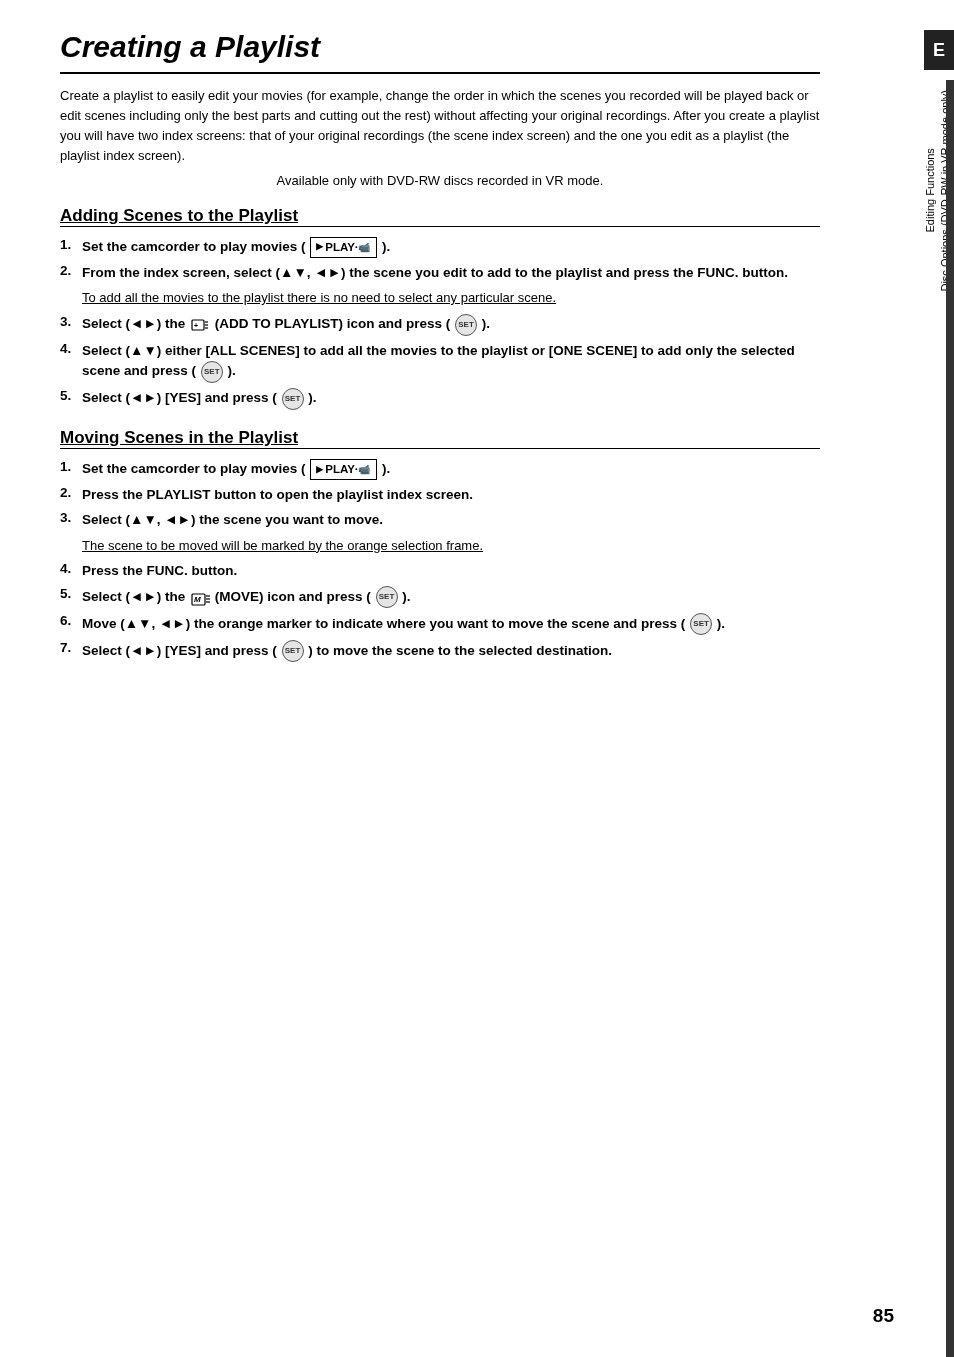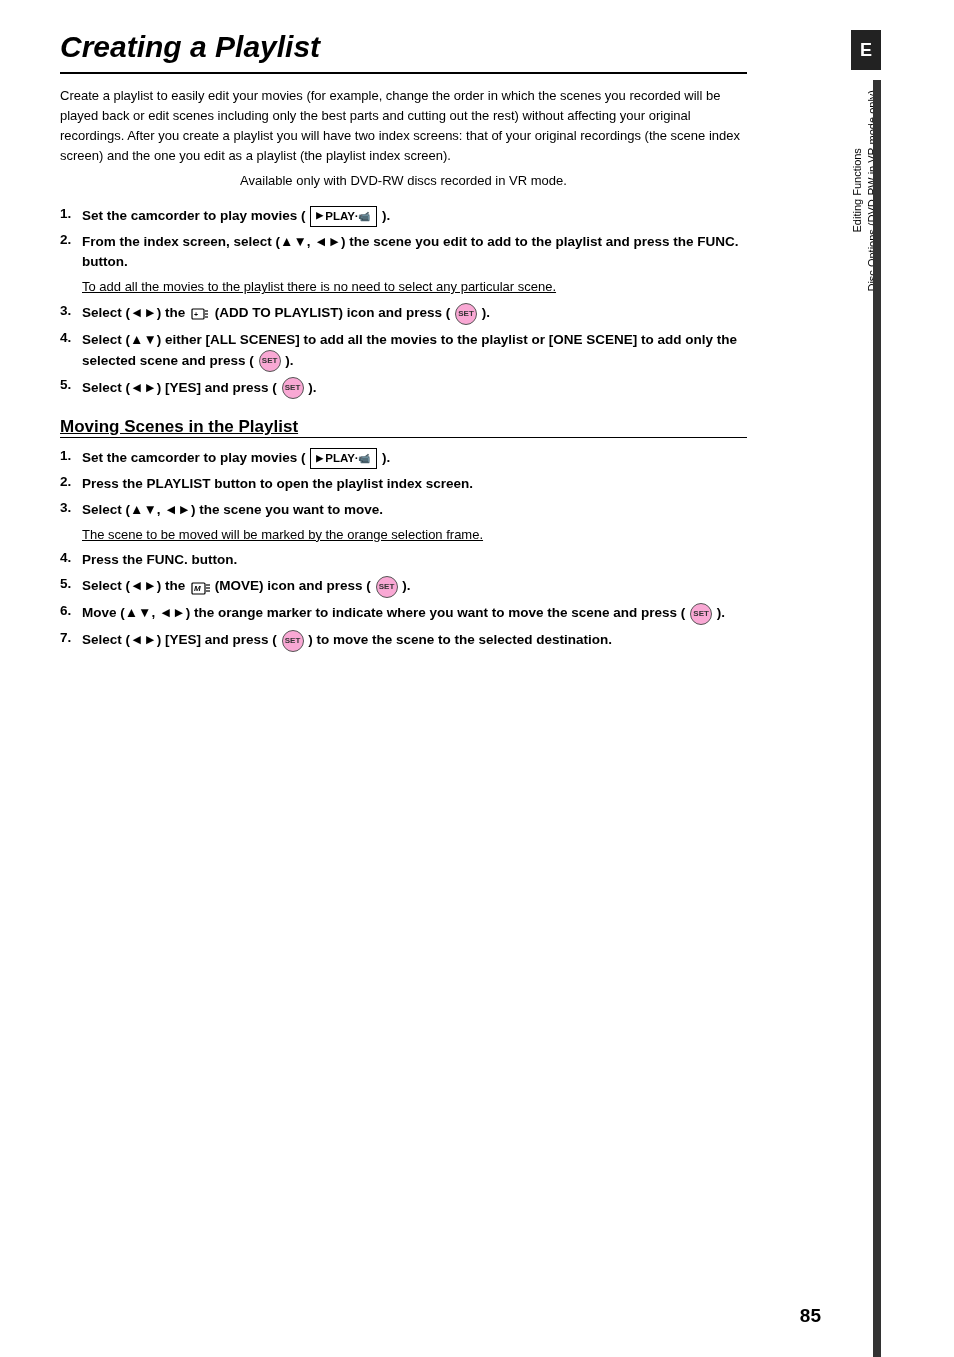--- a/index.html
+++ b/index.html
@@ -9,21 +9,21 @@
       font-size: 13.5px;
       color: #000;
       background: #fff;
       width: 954px;
       min-height: 1357px;
       position: relative;
     }
 
     .page-container {
       display: flex;
-      width: 881px;
+      width: 954px;
       min-height: 1357px;
       position: relative;
     }
 
     .main-content {
       flex: 1;
       padding: 30px 50px 30px 60px;
       max-width: 870px;
     }
 
@@ -152,21 +152,21 @@
       align-items: center;
       justify-content: center;
       border: 1.5px solid #555;
       border-radius: 50%;
       width: 22px;
       height: 22px;
       font-size: 9px;
       font-weight: normal;
       vertical-align: middle;
       margin: 0 1px;
-      background: #f9a8d4;
+      background: #e5e5e5;
       color: #333;
     }
 
     .set-label {
       font-size: 8px;
       font-weight: bold;
     }
 
     .playlist-icon {
       display: inline-block;
@@ -218,20 +218,23 @@
 
   <div class="main-content">
 
     <h1 class="page-title">Creating a Playlist</h1>
     <hr class="title-rule">
 
     <p class="intro-text">Create a playlist to easily edit your movies (for example, change the order in which the scenes you recorded will be played back or edit scenes including only the best parts and cutting out the rest) without affecting your original recordings. After you create a playlist you will have two index screens: that of your original recordings (the scene index screen) and the one you edit as a playlist (the playlist index screen).</p>
     <p class="available-text">Available only with DVD-RW discs recorded in VR mode.</p>
 
     <div class="section-wrapper">
+      <div class="section-header">
+        <h2>Adding Scenes to the Playlist</h2>
+      </div>
 
       <div class="step">
         <span class="step-num"><b>1.</b></span>
         <div class="step-content">
           <b>Set the camcorder to play movies (
           <span class="play-btn">
             <span class="play-icon">▶</span>PLAY·<span style="font-size:10px;">📹</span>
           </span>
           ).</b>
         </div>

